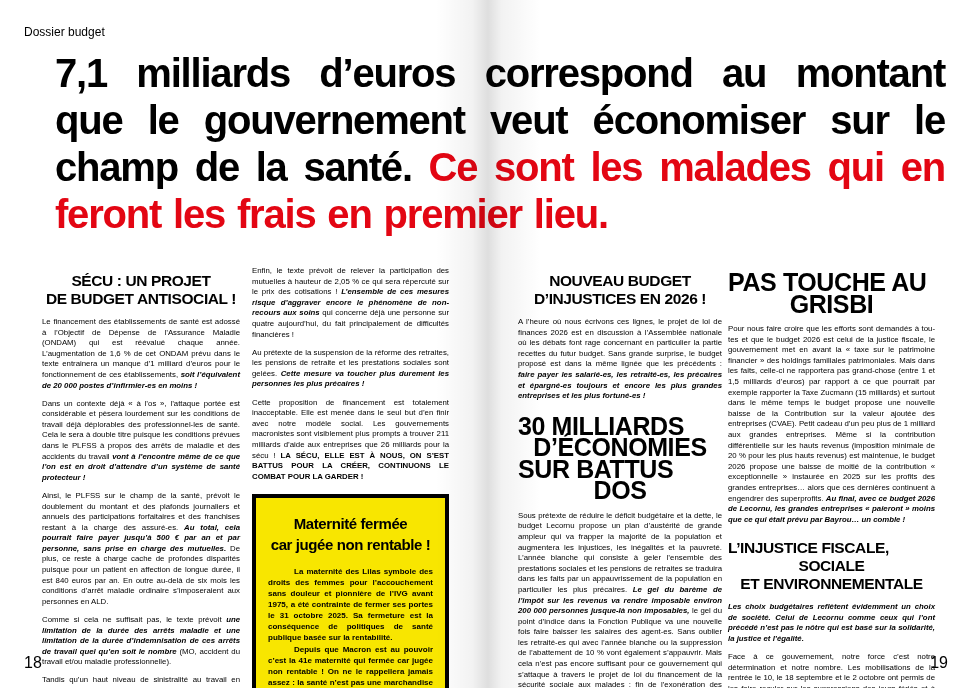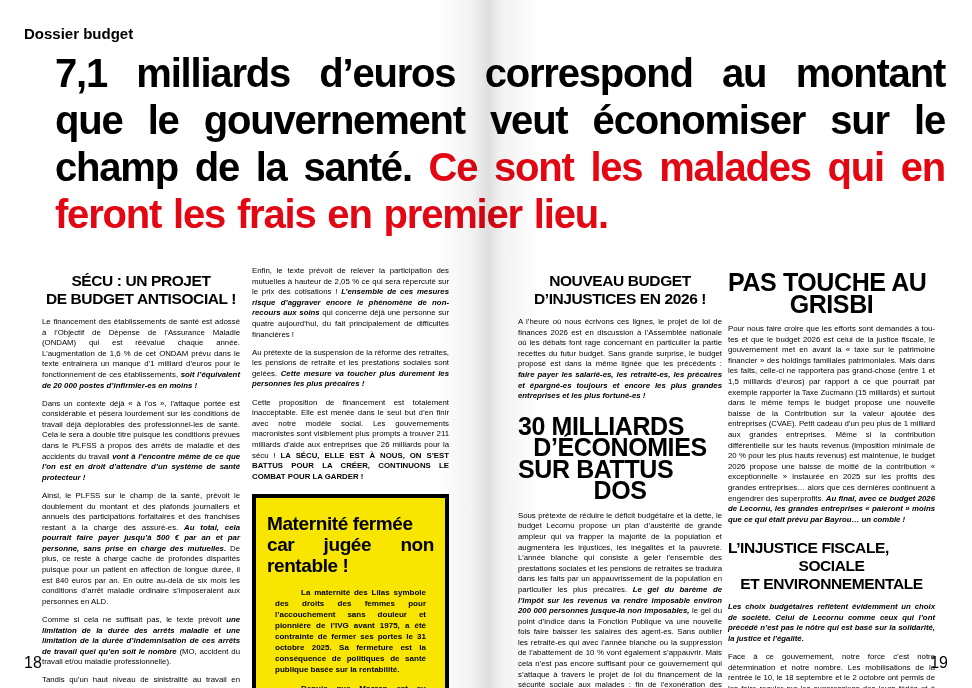--- a/index.html
+++ b/index.html
@@ -11,21 +11,21 @@
     -webkit-font-smoothing:antialiased;
   }
   .fold-shadow {
     position:absolute; left:436px; top:0; width:104px; height:688px;
     background:linear-gradient(90deg, rgba(0,0,0,0) 0%, rgba(0,0,0,0.05) 35%,
       rgba(0,0,0,0.13) 50%, rgba(0,0,0,0.05) 63%, rgba(0,0,0,0) 100%);
     pointer-events:none;
   }
   .kicker {
     position:absolute; left:24px; top:25px;
-    font-size:15px; font-weight:bold; letter-spacing:0;
+    font-size:12px; font-weight:normal; letter-spacing:0;
   }
   .headline {
     position:absolute; left:55px; top:50px; width:890px;
     font-weight:bold; font-size:40px; line-height:47px; letter-spacing:-1.2px;
     word-spacing:2px;
   }
   .h-line { text-align:justify; text-align-last:justify; }
   .h-line:last-child { text-align-last:left; }
   .h-red { color:var(--red); }
   .pageno { position:absolute; bottom:16px; font-size:16px; }
@@ -48,26 +48,26 @@
   }
   .h2.large { font-size:25px; line-height:21.5px; }
   .h2.mt { margin-top:14px; }
   .h2 .h2-line { display:block; }
 
   .ybox {
     background:var(--yellow); border:4px solid #000;
     margin-top:12px; padding:13px 11px 11px;
   }
   .ybox-title {
-    font-weight:bold; font-size:19px; line-height:21px; 
+    font-weight:bold; font-size:15px; line-height:21px; text-align:center;
     letter-spacing:-0.4px; margin:2px 0 11px 0;
   }
   .ybox-title span { display:block; }
   .ybox p {
-    font-weight:bold; text-indent:26px; margin:8px;
+    font-weight:bold; text-indent:26px; margin:1px;
     font-size:8px; line-height:11px; text-align:justify;
   }
 </style>
 </head>
 <body>
 
 <div class="kicker">Dossier budget</div>
 
 <div class="headline" id="headline">
     <div class="h-line"><span>7,1 milliards d’euros correspond au montant</span></div>

